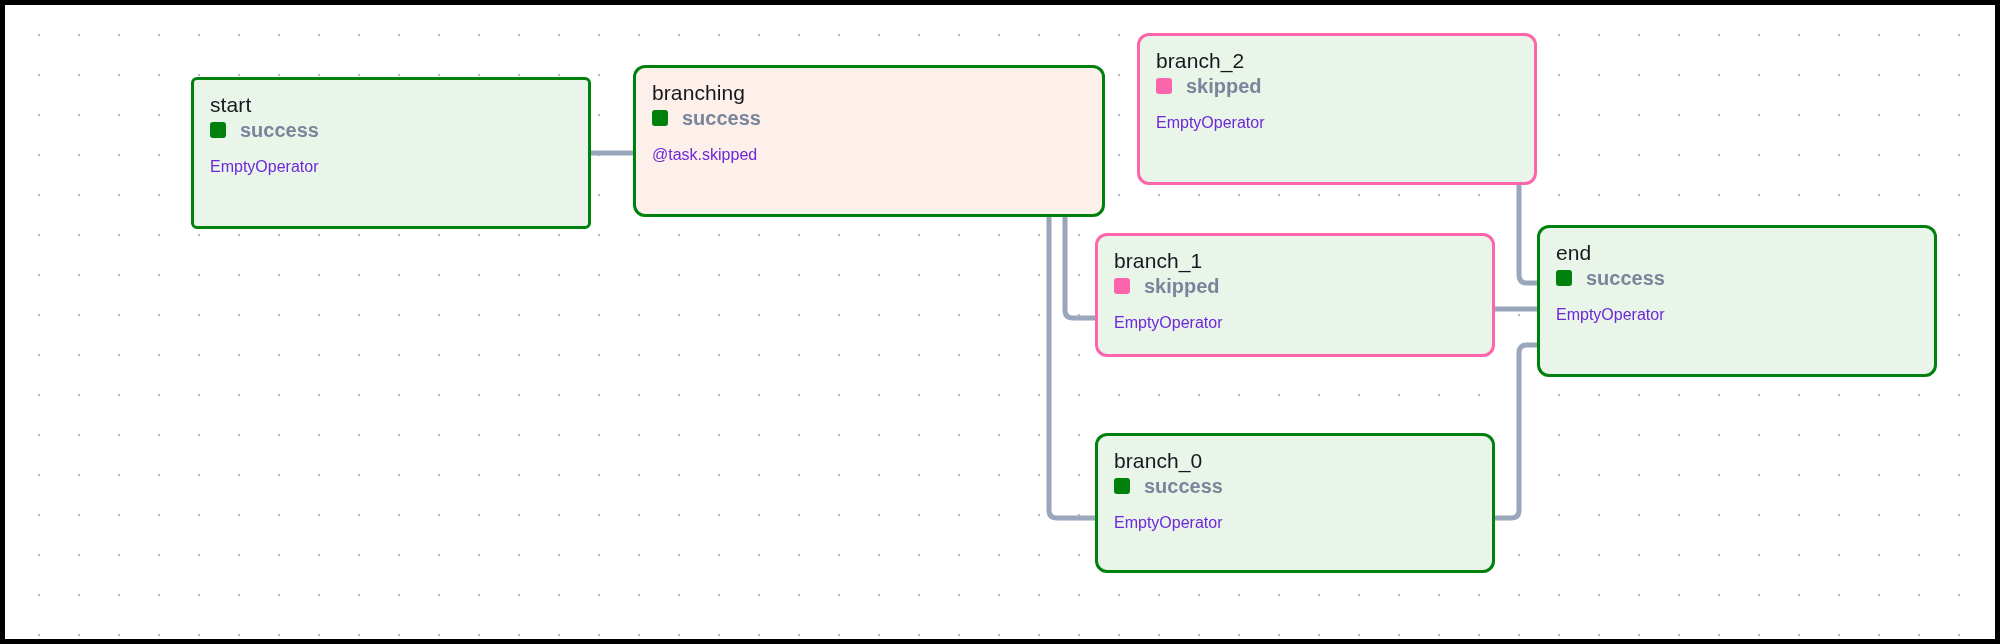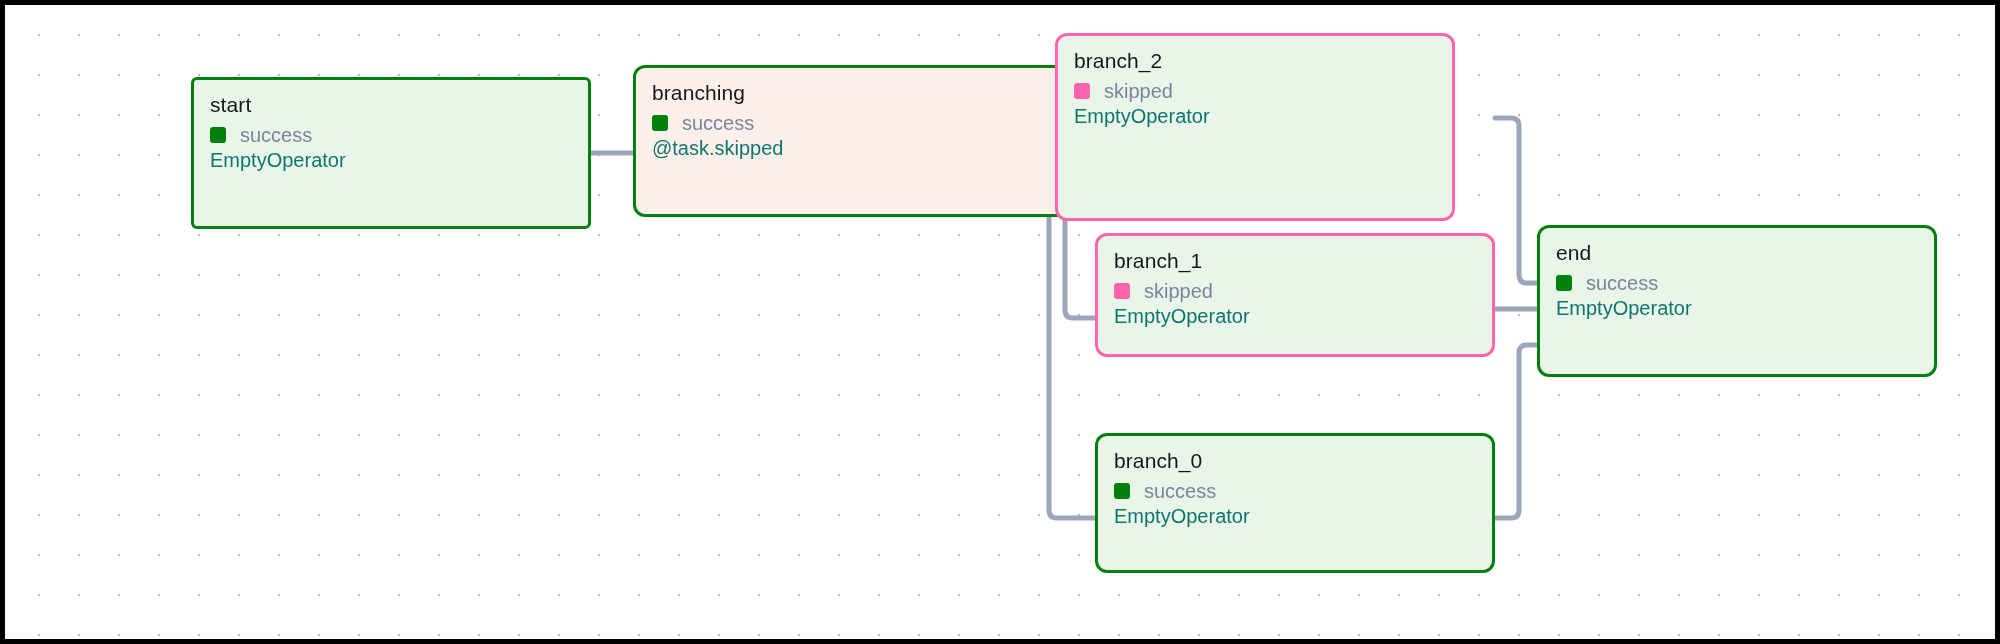--- a/index.html
+++ b/index.html
@@ -50,41 +50,41 @@
   .node-title{
     font-size:21px;
     line-height:26px;
     color:#16181d;
     letter-spacing:0.1px;
     white-space:nowrap;
   }
   .node-status-row{
     display:flex;
     align-items:center;
-    margin-top:5px;
     white-space:nowrap;
+    font-weight:bold;
   }
   .status-swatch{
     width:16px;height:16px;
     border-radius:3px;
     flex:0 0 auto;
     margin-right:14px;
   }
   .swatch-success{background-color:#00800c;}
   .swatch-skipped{background-color:#fc65ac;}
   .node-status-text{
     font-size:20px;
     line-height:24px;
     color:#78859b;
   }
   .node-operator{
-    margin-top:0;
-    font-size:20px;
+    margin-top:12px;
+    font-size:16px;
     line-height:26px;
-    color:#0f766e;
+    color:#6d28d9;
     white-space:nowrap;
   }
 </style>
 </head>
 <body>
 
 <div id="frame">
   <div id="canvas">
 
     <svg id="edges" viewBox="0 0 2000 644" xmlns="http://www.w3.org/2000/svg">
@@ -117,21 +117,21 @@
 
     <div class="node branchop" style="left:628px;top:60px;width:472px;height:152px;">
       <div class="node-title">branching</div>
       <div class="node-status-row">
         <span class="status-swatch swatch-success"></span>
         <span class="node-status-text">success</span>
       </div>
       <div class="node-operator">@task.skipped</div>
     </div>
 
-    <div class="node skipped" style="left:1050px;top:28px;width:400px;height:188px;">
+    <div class="node skipped" style="left:1132px;top:28px;width:400px;height:152px;">
       <div class="node-title">branch_2</div>
       <div class="node-status-row">
         <span class="status-swatch swatch-skipped"></span>
         <span class="node-status-text">skipped</span>
       </div>
       <div class="node-operator">EmptyOperator</div>
     </div>
 
     <div class="node skipped" style="left:1090px;top:228px;width:400px;height:124px;">
       <div class="node-title">branch_1</div>

